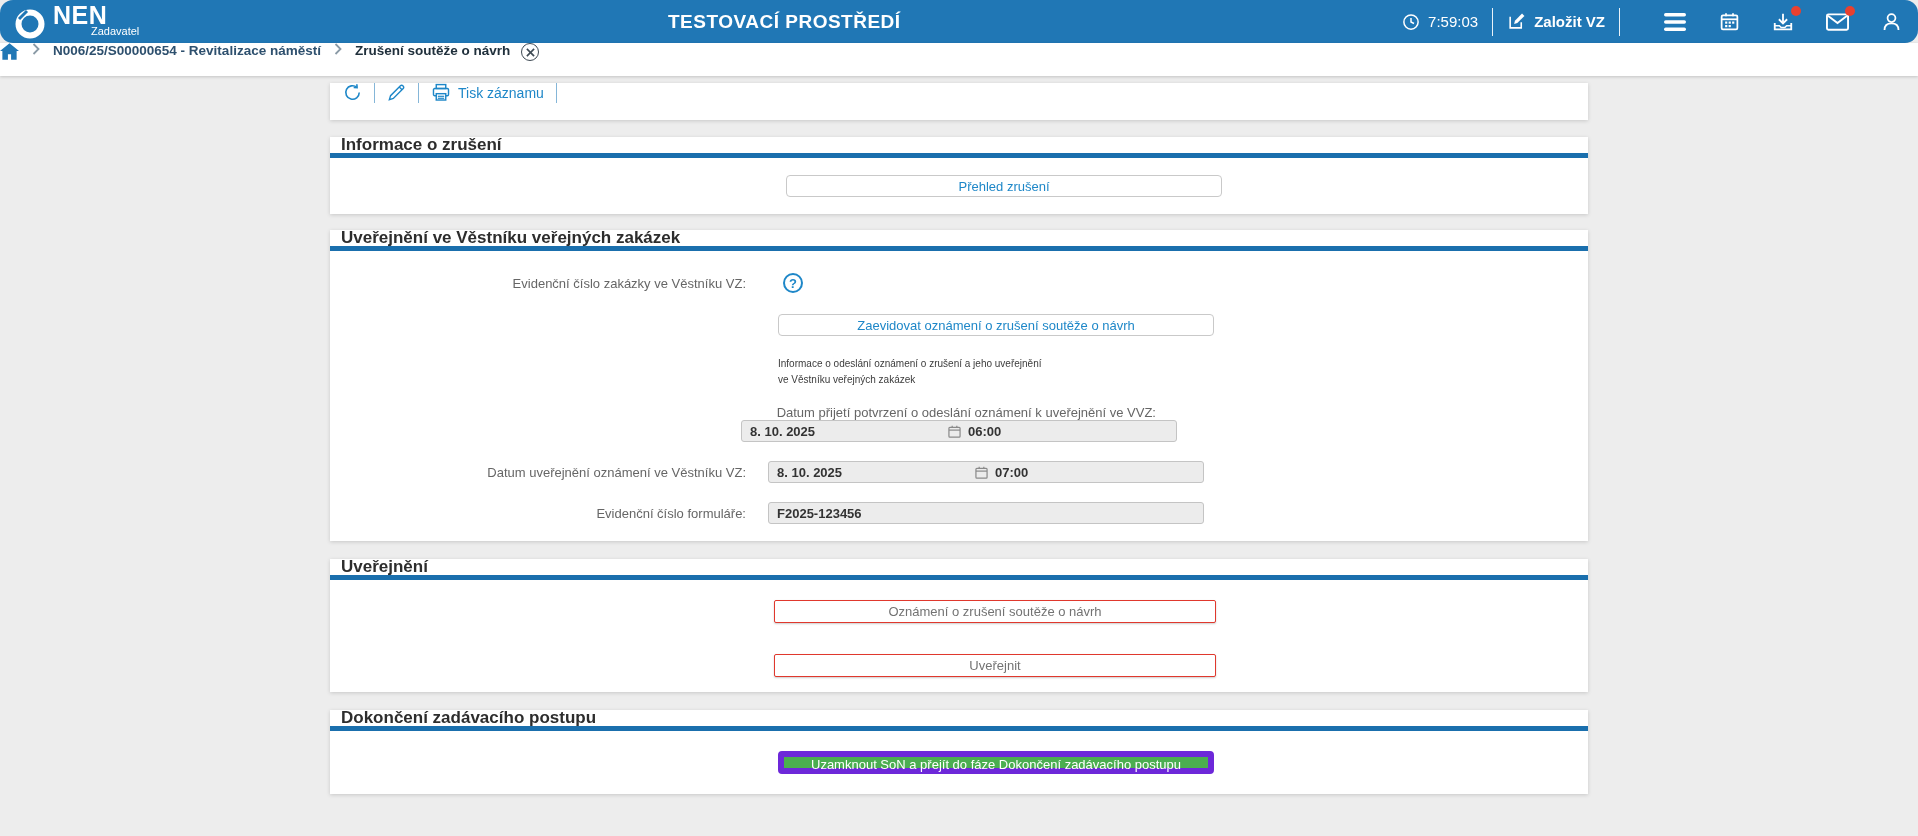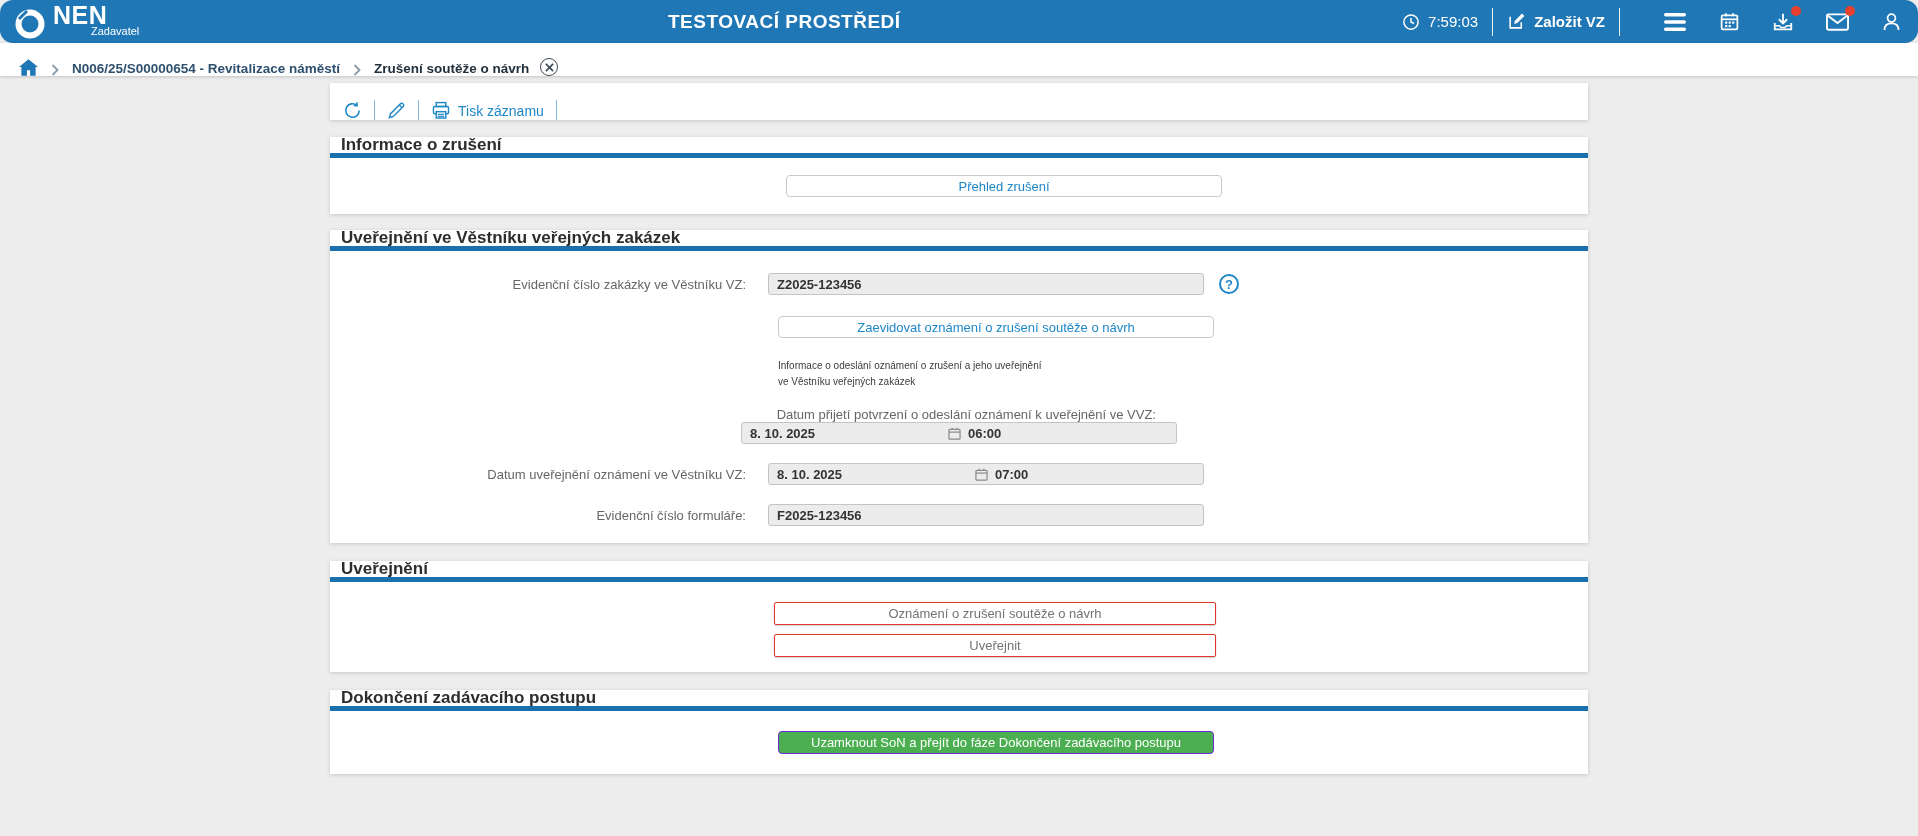--- a/index.html
+++ b/index.html
@@ -21,35 +21,35 @@
   .htime { font-size:15px; }
   .hcreate { font-size:15px; font-weight:bold; }
   .hsep { width:1px; height:28px; background:rgba(255,255,255,.9); margin:0 14px; }
   .hicon { position:relative; width:26px; height:26px; display:flex; align-items:center;
     justify-content:center; margin-left:28px; cursor:pointer; }
   .hicon:first-child { margin-left:0; }
   .ndot { position:absolute; top:-3px; right:-5px; width:10px; height:10px;
     border-radius:50%; background:#e8402f; }
 
   
-  .breadcrumb { height:33px; background:#fff; display:flex; align-items:flex-end;
-    padding-left:19px; gap:13px; box-shadow:0 1px 3px rgba(0,0,0,.18); position:relative; z-index:2; }
+  .breadcrumb { height:33px; background:#fff; display:flex; align-items:flex-start;
+    gap:13px; box-shadow:0 1px 3px rgba(0,0,0,.18); position:relative; z-index:2; }
   .crumb { font-size:13.5px; font-weight:bold; }
   .crumb-prev { color:#2e506e; cursor:pointer; }
   .crumb-cur { color:#20303c; }
   .chev { color:#8a9aa6; display:flex; align-items:center; }
   .close-circ { width:18px; height:18px; border:1.6px solid #3e4a54; border-radius:50%;
     display:flex; align-items:center; justify-content:center; color:#3e4a54; cursor:pointer; margin-left:-2px; }
 
   
   .page { position:absolute; top:76px; left:0; right:0; bottom:0; background:#ededed; }
   .content { position:absolute; left:330px; top:7px; width:1258px; }
   .whiteblock { background:#fff; box-shadow:0 1px 4px rgba(0,0,0,.16); }
 
-  .toolbar { height:37px; display:flex; align-items:flex-end; padding-left:13px; color:#1e87c8; }
+  .toolbar { height:37px; display:flex; align-items:flex-start; padding-left:13px; color:#1e87c8; }
   .tbtn { display:flex; align-items:center; gap:7px; color:#1e87c8; cursor:pointer; font-size:14px; }
   .tsep { width:1px; height:20px; background:#85b6d8; margin:0 12px; }
 
   .section { margin-top:17px; }
   .section-title { height:16px; display:flex; align-items:center; padding-left:11px;
     font-size:17px; font-weight:bold; color:#2d2d2d; }
   .section-rule { height:5px; background:#1a6fad; }
 
   .form-row { display:flex; align-items:center; }
   .row-label { width:438px; text-align:right; padding-right:22px;
@@ -62,21 +62,21 @@
   .mini-cal { color:#8a8a8a; display:flex; align-items:center; }
 
   .link-btn { height:22px; width:436px; margin-left:448px; background:#fff;
     border:1px solid #c9c9c9; border-radius:4px; color:#1e87c8; font-size:13px;
     font-family:"Liberation Sans",sans-serif; cursor:pointer; display:block; }
   .red-btn { height:23px; width:442px; margin-left:444px; background:#fff;
     border:1.5px solid #e0382d; border-radius:2px; color:#737373; font-size:13px;
     font-family:"Liberation Sans",sans-serif; cursor:pointer; display:block;
     box-shadow:0 1px 2px rgba(0,0,0,.2); }
   .green-btn { height:23px; width:436px; margin-left:448px; background:#4bae50;
-    border:1px solid #6d28d9; border-radius:4px; color:#fff; font-size:13px;
+    border:6px solid #6d28d9; border-radius:4px; color:#fff; font-size:13px;
     font-family:"Liberation Sans",sans-serif; cursor:pointer; display:block; }
 
   .help-circ { width:20px; height:20px; border:2px solid #1e87c8; border-radius:50%;
     color:#1e87c8; font-size:13px; font-weight:bold; display:flex; align-items:center;
     justify-content:center; margin-left:15px; cursor:pointer; }
 
   .info-text { margin-left:448px; font-size:10px; font-weight:normal; color:#3c3c3c;
     line-height:16px; }
 </style>
 </head>
@@ -218,23 +218,20 @@
     </div>
   </div>
 
   <div class="section whiteblock" style="margin-top:16px;">
     <div class="section-title">Uveřejnění ve Věstníku veřejných zakázek</div>
     <div class="section-rule"></div>
     <div style="padding:22px 0 17px 0;">
 
       <div class="form-row">
         <span class="row-label">Evidenční číslo zakázky ve Věstníku VZ:</span>
-        <span class="text-input">
-          <span>Z2025-123456</span>
-        </span>
         <span class="help-circ">?</span>
       </div>
 
       <div style="margin-top:21px;">
         <button class="link-btn">Zaevidovat oznámení o zrušení soutěže o návrh</button>
       </div>
 
       <div class="info-text" style="margin-top:20px;">
         <div>Informace o odeslání oznámení o zrušení a jeho uveřejnění</div>
         <div>ve Věstníku veřejných zakázek</div>
@@ -280,21 +277,21 @@
       </div>
 
     </div>
   </div>
 
   <div class="section whiteblock" style="margin-top:18px;">
     <div class="section-title">Uveřejnění</div>
     <div class="section-rule"></div>
     <div style="padding:20px 0 15px 0;">
       <button class="red-btn">Oznámení o zrušení soutěže o návrh</button>
-      <button class="red-btn" style="margin-top:9px;">Uveřejnit</button>
+      <button class="red-btn" style="margin-top:31px;">Uveřejnit</button>
     </div>
   </div>
 
   <div class="section whiteblock" style="margin-top:18px;">
     <div class="section-title">Dokončení zadávacího postupu</div>
     <div class="section-rule"></div>
     <div style="padding:20px 0 20px 0;">
       <button class="green-btn">Uzamknout SoN a přejít do fáze Dokončení zadávacího postupu</button>
     </div>
   </div>

